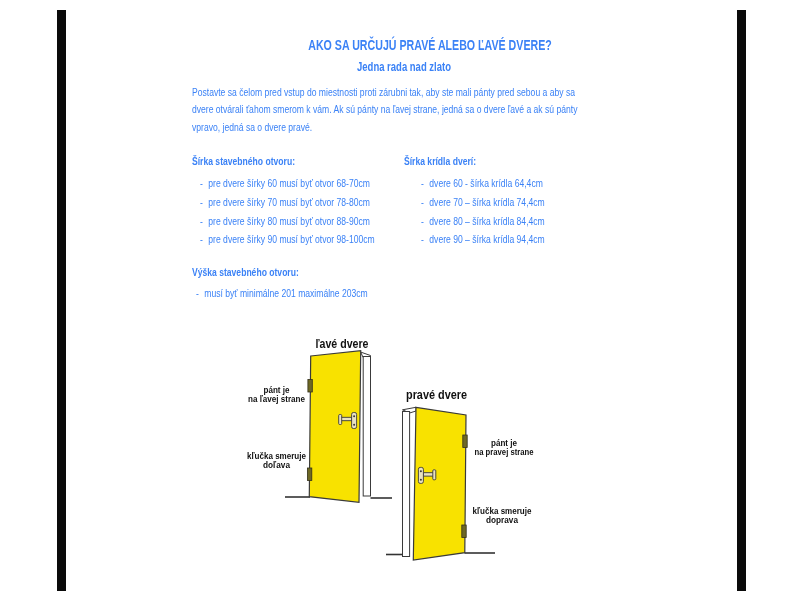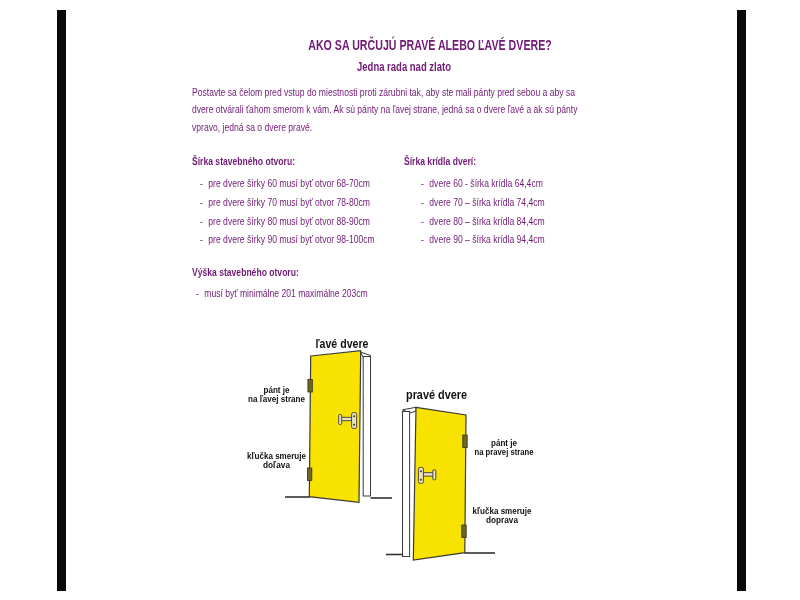--- a/index.html
+++ b/index.html
@@ -1,18 +1,18 @@
 <!DOCTYPE html>
 <html><head>
 <meta charset="utf-8">
 <style>
   html,body{margin:0;padding:0;background:#ffffff;}
   #stage{
     position:relative;width:800px;height:600px;background:#ffffff;overflow:hidden;
-    font-family:"Liberation Sans",sans-serif;color:#701a75;
+    font-family:"Liberation Sans",sans-serif;color:#3b82f6;
   }
   .txt{position:absolute;white-space:nowrap;line-height:1.15;}
   .lft{transform-origin:0 0;transform:scaleX(0.78);}
   .ctr{transform-origin:0 0;transform:scaleX(0.76) translateX(-50%);}
   .b{font-weight:bold;}
   .title{font-size:14px;}
   .subtitle{font-size:12.5px;}
   .body{font-size:11px;}
   .hdr{font-size:11px;}
   .bullet .dash{display:inline-block;margin-right:7px;}

